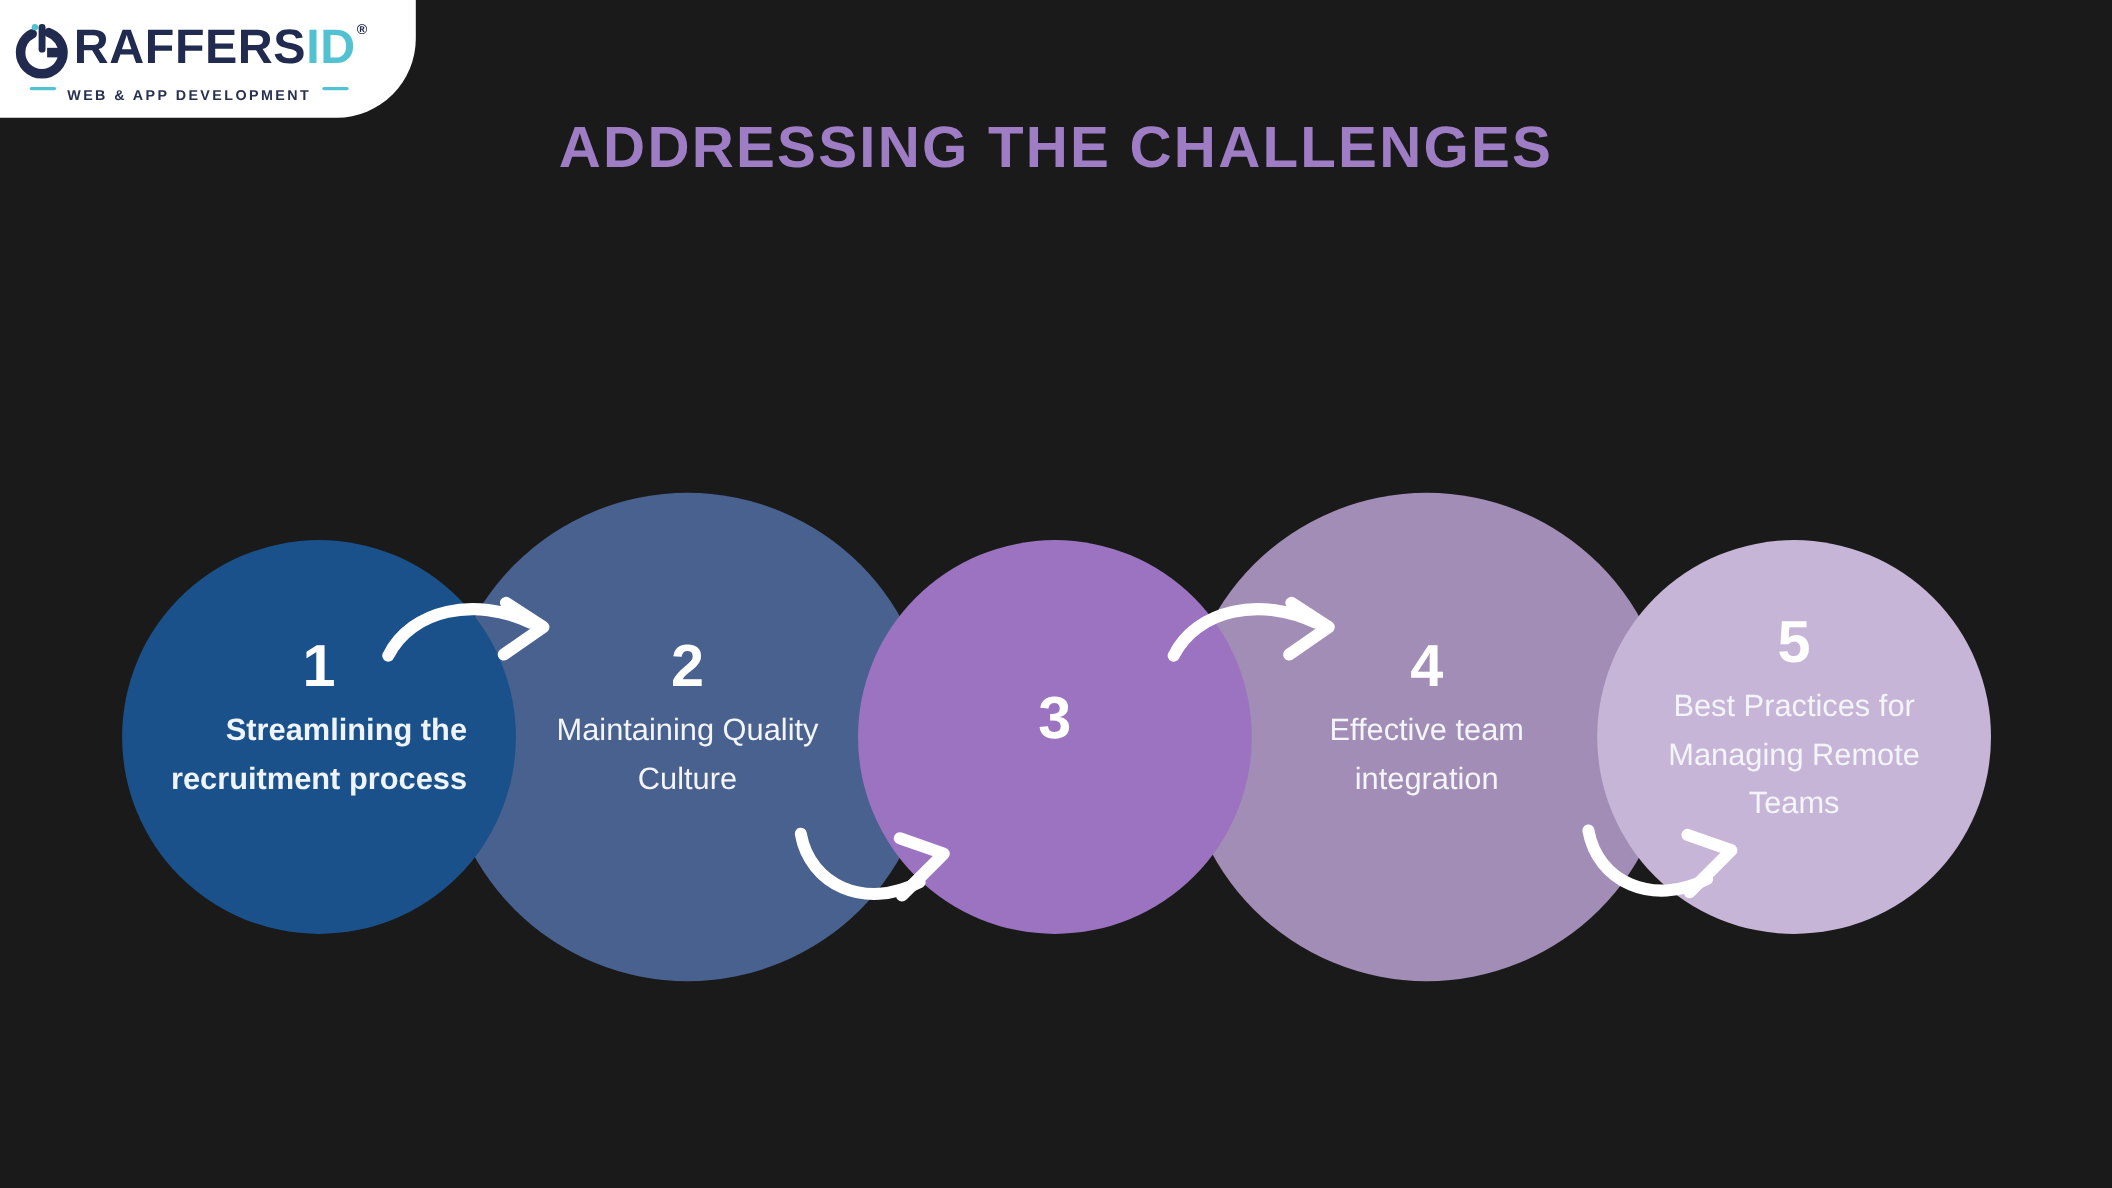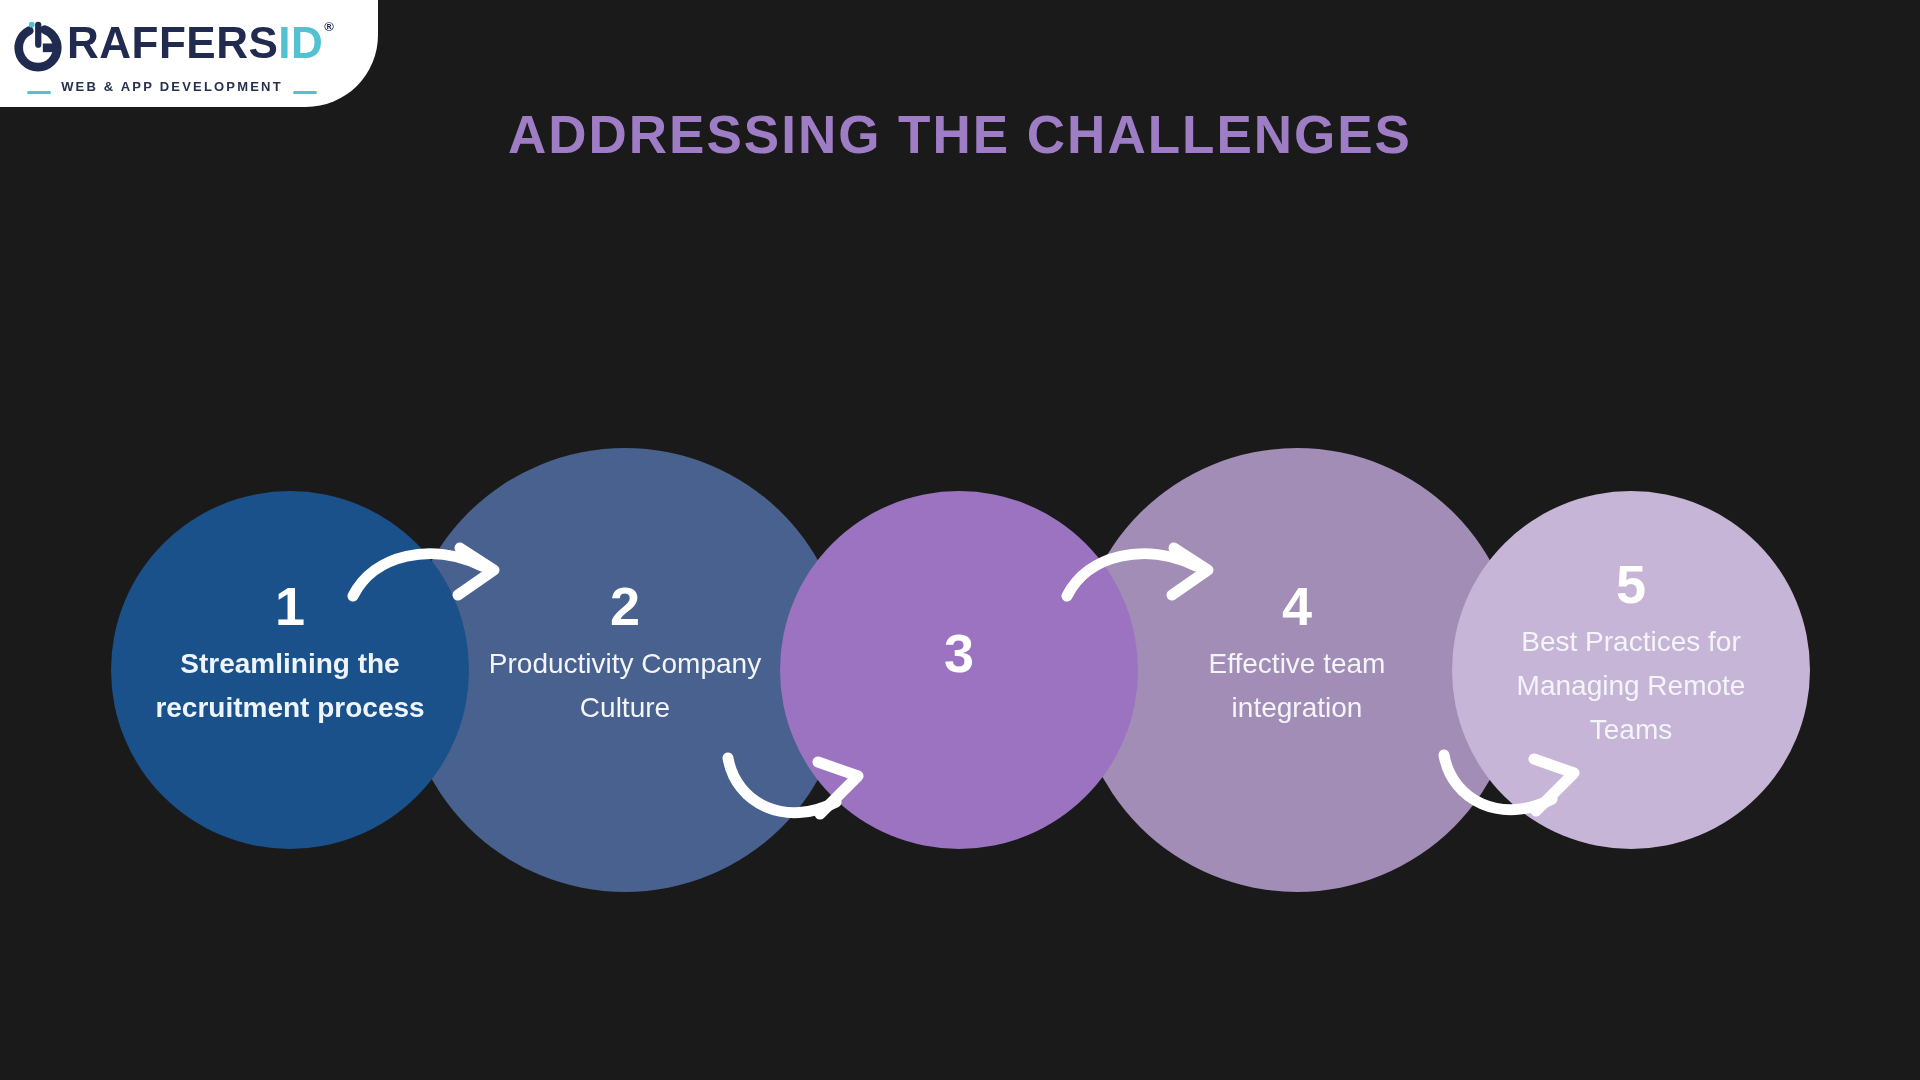--- a/index.html
+++ b/index.html
@@ -46,21 +46,21 @@
     font-weight: 700;
     color: #212b50;
     vertical-align: super;
     line-height: 1;
     position: relative;
     top: -16px;
     left: 1px;
   }
   .tagline-row {
     display: flex;
-    align-items: flex-end;
+    align-items: flex-start;
     gap: 10px;
     margin-top: 7px;
   }
   .tagline-dash {
     width: 24px; height: 3px;
     background: #52c2d3;
     border-radius: 2px;
   }
   .tagline-text {
     font-size: 13px;
@@ -110,21 +110,21 @@
     line-height: 60px;
     color: #ffffff;
   }
   .step-text {
     margin-top: 6px;
     font-size: 28px;
     line-height: 44px;
     color: #f3f5f9;
     white-space: pre-line;
   }
-  .c1 .step-text { font-weight: 700; color: #eef4f9; }
+  .c1 .step-text { font-weight: 700; color: #eef4f9; text-align: right; }
 
   
   .arrow { position: absolute; z-index: 10; }
   .arrow svg { display: block; }
   .arrow-1 { left: 346px; top: 540px; }
   .arrow-2 { left: 720px; top: 744px; }
   .arrow-3 { left: 1060px; top: 540px; }
   .arrow-4 { left: 1436px; top: 741px; }
 </style>
 </head>
@@ -156,21 +156,21 @@
     <div class="content">
       <div class="step-number">1</div>
       <div class="step-text">Streamlining the
 recruitment process</div>
     </div>
   </div>
 
   <div class="circle circle-large c2" style="background: rgb(73, 97, 143);">
     <div class="content">
       <div class="step-number">2</div>
-      <div class="step-text">Productivity Company
+      <div class="step-text">Maintaining Quality
 Culture</div>
     </div>
   </div>
 
   <div class="circle circle-small c3" style="background: rgb(155, 115, 193);">
     <div class="content">
       <div class="step-number">3</div>
     </div>
   </div>
 

